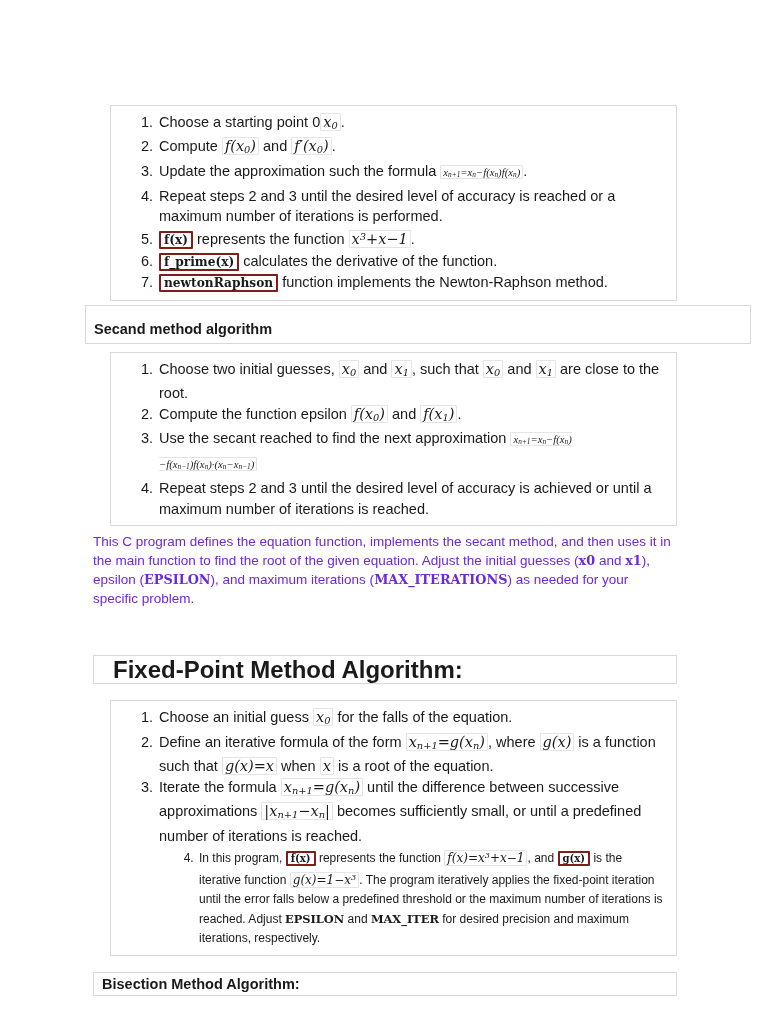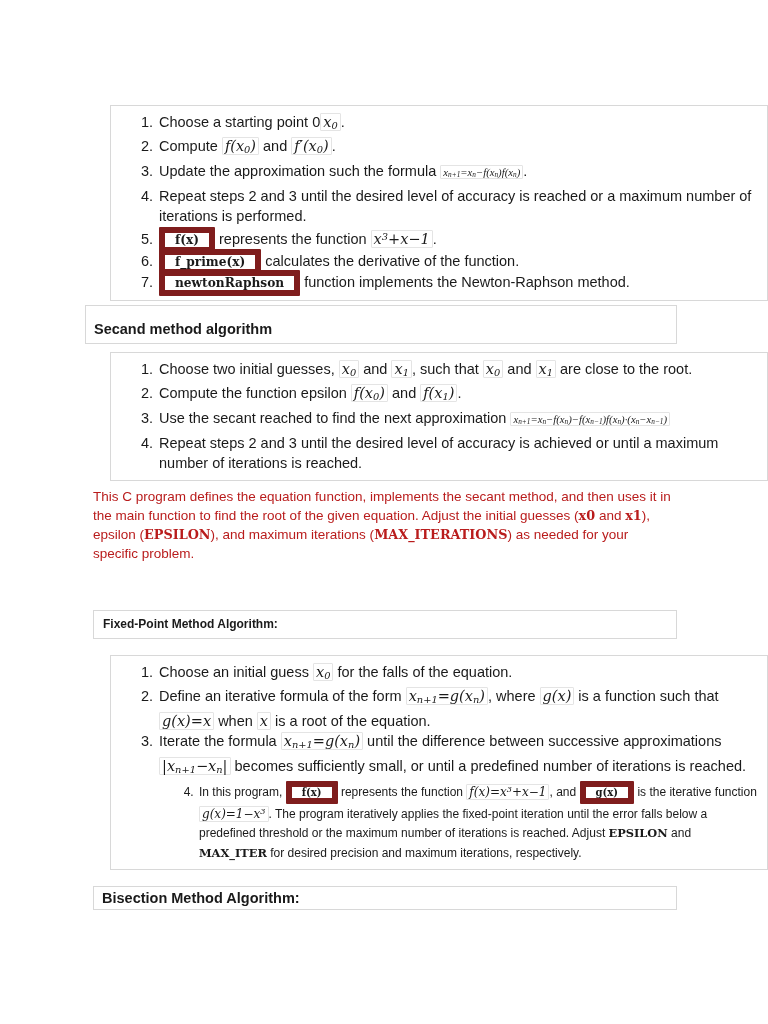--- a/index.html
+++ b/index.html
@@ -14,48 +14,48 @@
   .doc { margin: 105px 0 0 93px; width: 584px; }
 
   .hdr-box {
     border: 1px solid #d8d8d8;
     background: #ffffff;
     padding: 3px 8px;
     font-weight: bold;
     font-size: 14.5px;
     line-height: 16px;
   }
-  .hdr-box.lg { margin-top: 47px; font-size: 12px; line-height: 23px; padding: 2px 9px; }
-  .hdr-box.secand { margin: 4px 0 0 -8px; width: 592px; padding: 15px 8px 6px 8px; }
+  .hdr-box.lg { margin-top: 47px; font-size: 24px; line-height: 23px; padding: 2px 19px; }
+  .hdr-box.secand { margin: 4px 0 0 -8px; width: 666px; padding: 15px 8px 6px 8px; }
   .hdr-box.bisect { margin-top: 16px; }
 
   .list-box {
     border: 1px solid #d8d8d8;
     background: #ffffff;
     margin: 16px 0 0 17px;
-    width: 658px;
+    width: 567px;
     padding: 6px 10px 6px 0;
   }
   .list-box.after-hdr { margin-top: 8px; }
 
   ol.steps {
     margin: 0;
     padding-left: 46px;
     font-size: 14.5px;
     line-height: 20.5px;
     color: #1a1a1a;
   }
   ol.steps li { padding-left: 2px; }
   ol.steps li.small { font-size: 12px; line-height: 19.5px; margin-left: 40px; }
 
   p.note {
     margin-top: 6px;
     font-size: 13.5px;
     line-height: 19px;
-    color: #b91c1c;
+    color: #6d28d9;
   }
 
   
   .seg-t { font-family: "Liberation Sans", sans-serif; }
   .seg-m {
     font-family: "DejaVu Serif", "Liberation Serif", serif;
     font-style: italic;
     font-size: 1.0em;
     border: 1px solid #e4e4e4;
     padding: 0 2px;
@@ -66,22 +66,22 @@
     font-style: italic;
     font-size: 0.74em;
     border: 1px solid #e4e4e4;
     padding: 0 2px;
     border-radius: 1px;
   }
   .seg-c {
     font-family: "DejaVu Serif", "Liberation Serif", serif;
     font-weight: 700;
     font-size: 0.84em;
-    border: 6px solid #7f1d1d;
-    padding: 0 10px;
+    border: 2px solid #7f1d1d;
+    padding: 0 3px;
     border-radius: 1px;
   }
   .seg-b {
     font-family: "DejaVu Serif", "Liberation Serif", serif;
     font-weight: 700;
     font-size: 0.95em;
   }
   .seg-m sub, .seg-msm sub { font-size: 68%; vertical-align: -0.2em; font-style: italic; }
   .seg-m sup, .seg-msm sup { font-size: 68%; vertical-align: 0.45em; font-style: italic; }
 </style>

